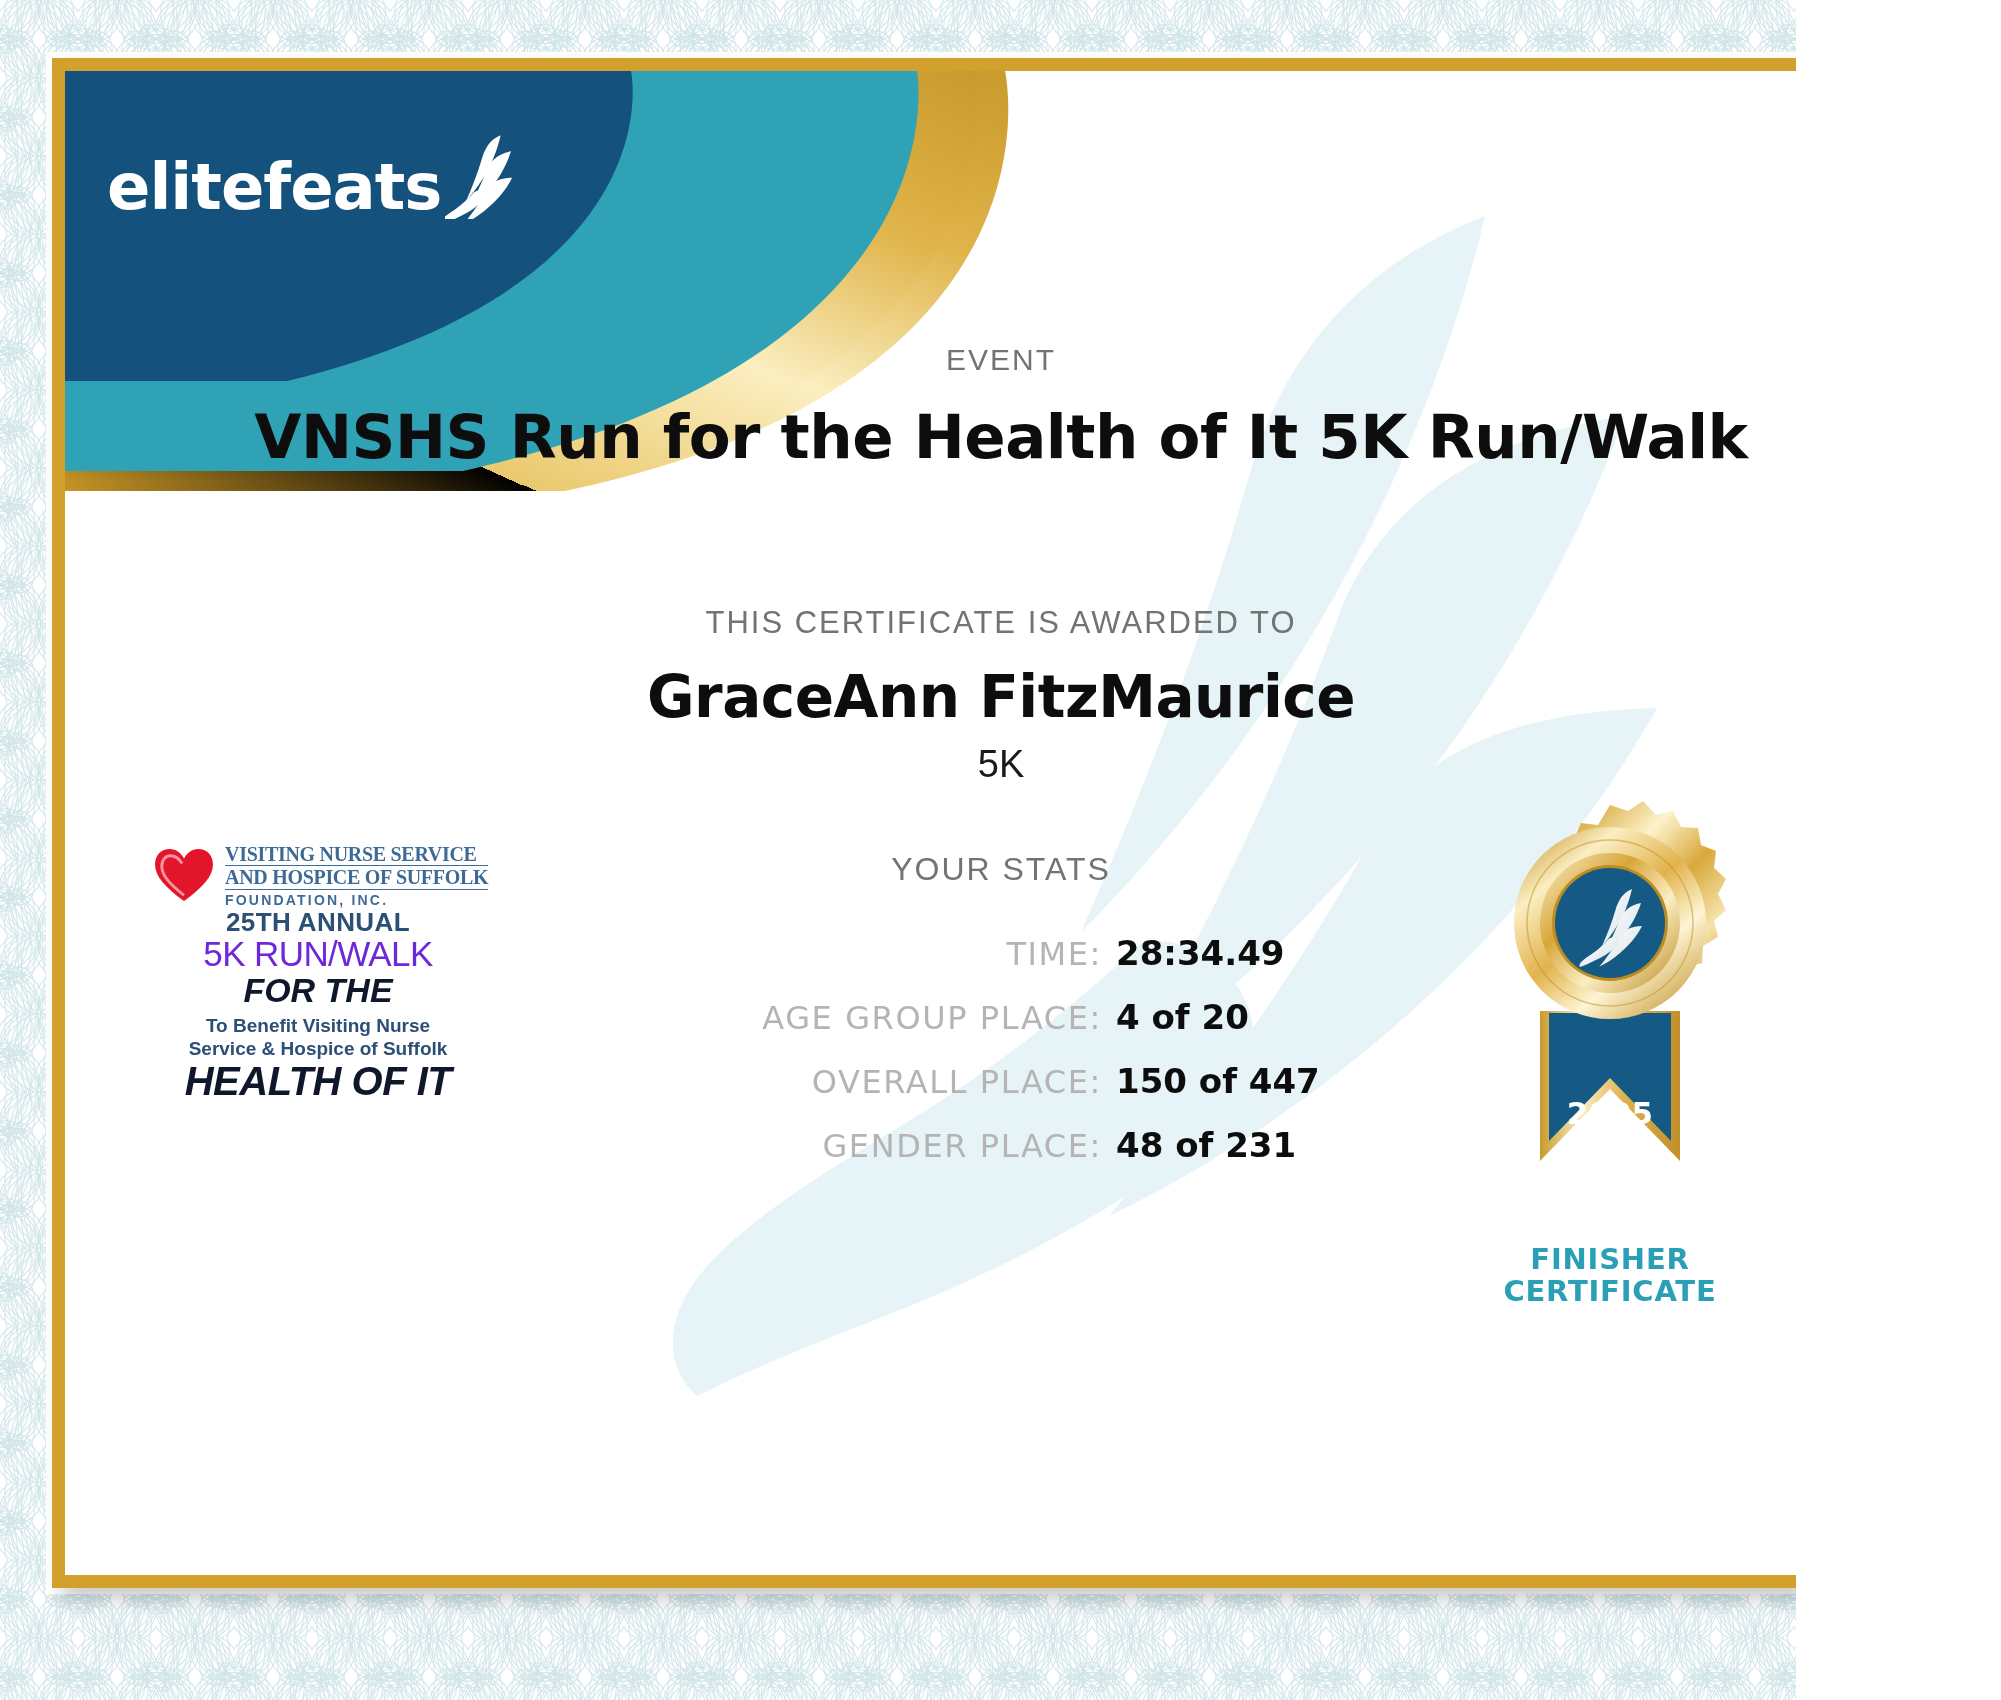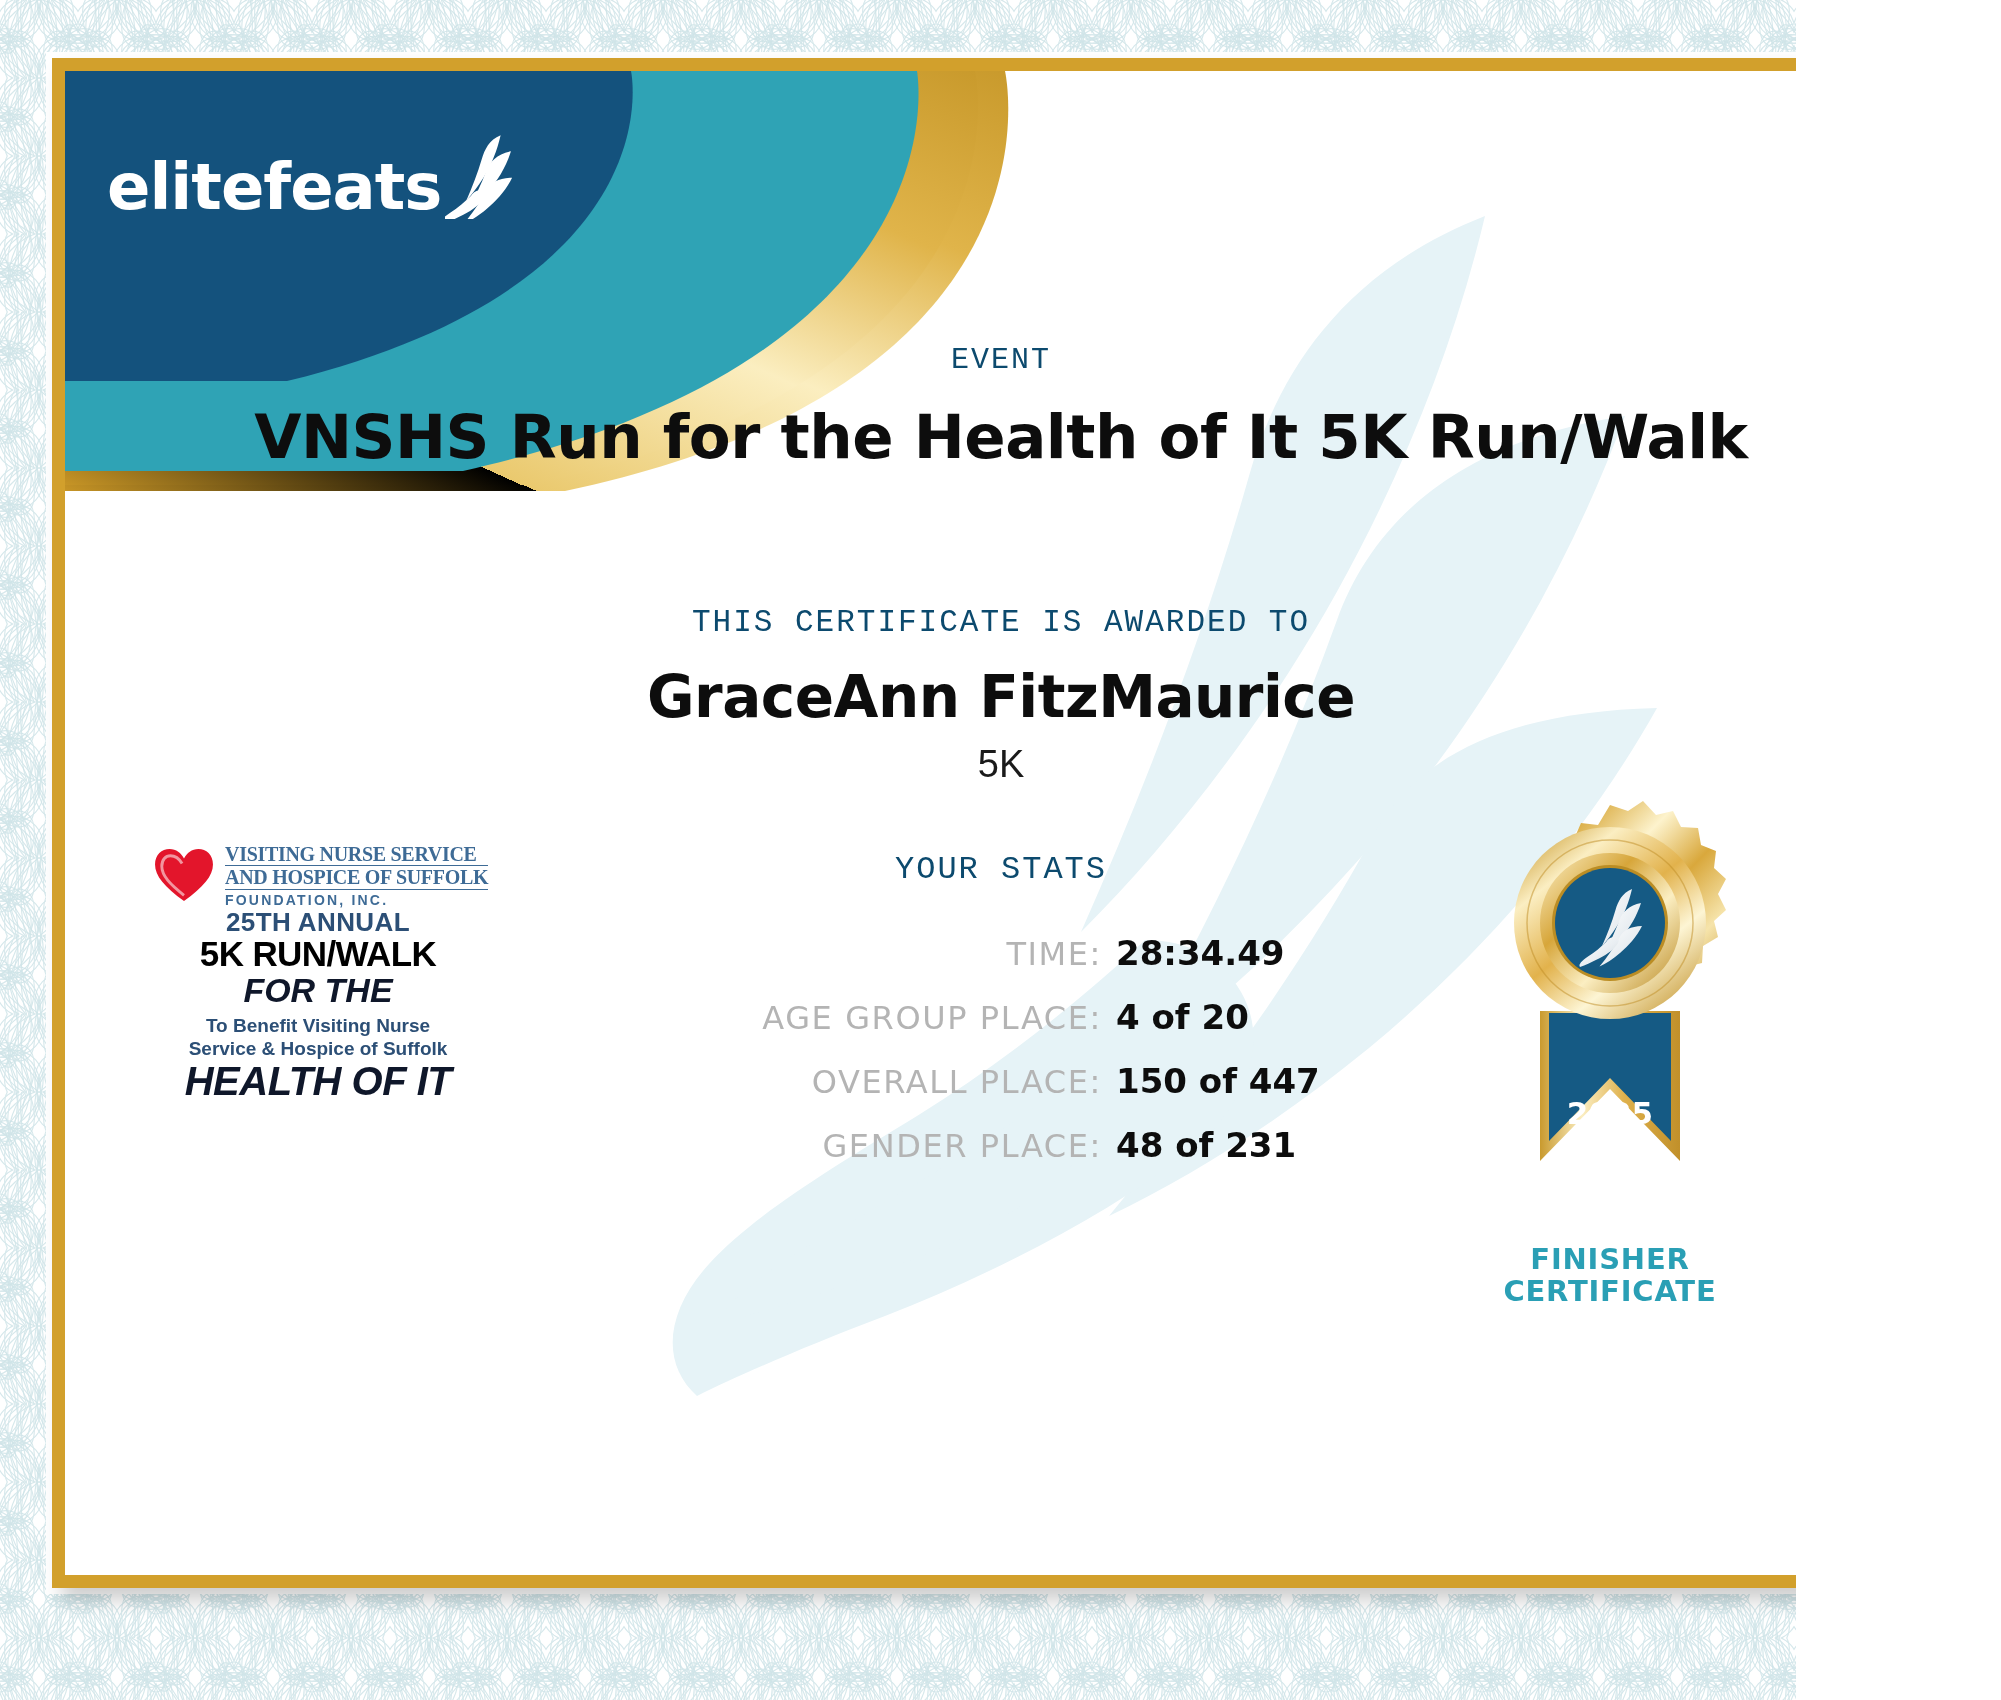--- a/index.html
+++ b/index.html
@@ -91,24 +91,24 @@
   #brand-wing { width: 70px; height: 86px; display: block; }
 
   
   #content {
     position: absolute;
     inset: 0;
     z-index: 6;
   }
 
   .label-muted {
-    color: #0c4a6e;
+    color: #737373;
     font-weight: 400;
     letter-spacing: 2px;
-    font-family: Liberation Mono, monospace;
+    font-family: Liberation Sans, sans-serif;
   }
 
   #event-label {
     position: absolute;
     left: 0; right: 0;
     top: 272px;
     text-align: center;
     font-size: 30px;
   }
   #event-title {
@@ -226,23 +226,23 @@
     white-space: nowrap;
   }
   #sponsor-annual {
     color: #2c4f76;
     font-size: 26px;
     font-weight: 600;
     letter-spacing: 0.4px;
     line-height: 1.1;
   }
   #sponsor-run {
-    color: #000000;
+    color: #6d28d9;
     font-size: 35px;
-    font-weight: 700;
+    font-weight: 400;
     letter-spacing: -0.6px;
     line-height: 1.05;
   }
   #sponsor-forthe, #sponsor-health {
     color: #0f172a;
     font-weight: 700;
     font-style: italic;
     line-height: 1.05;
   }
   #sponsor-forthe { font-size: 34px; }

